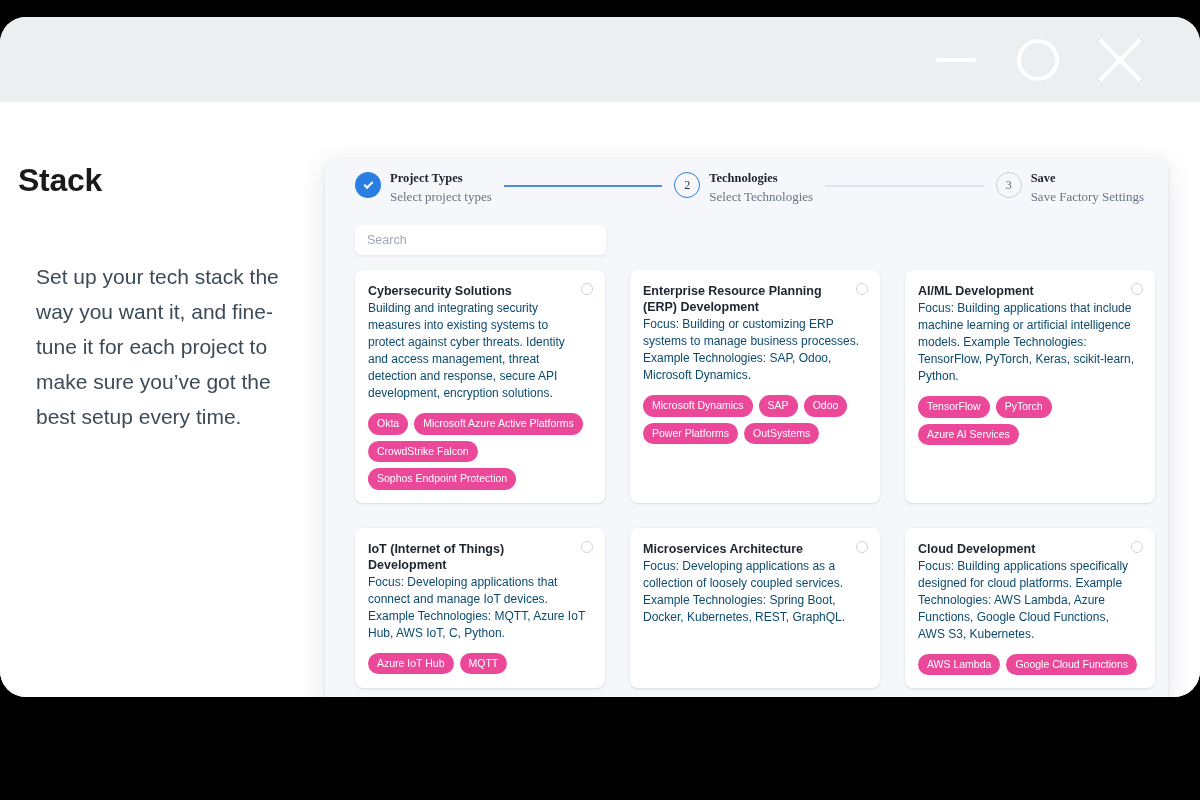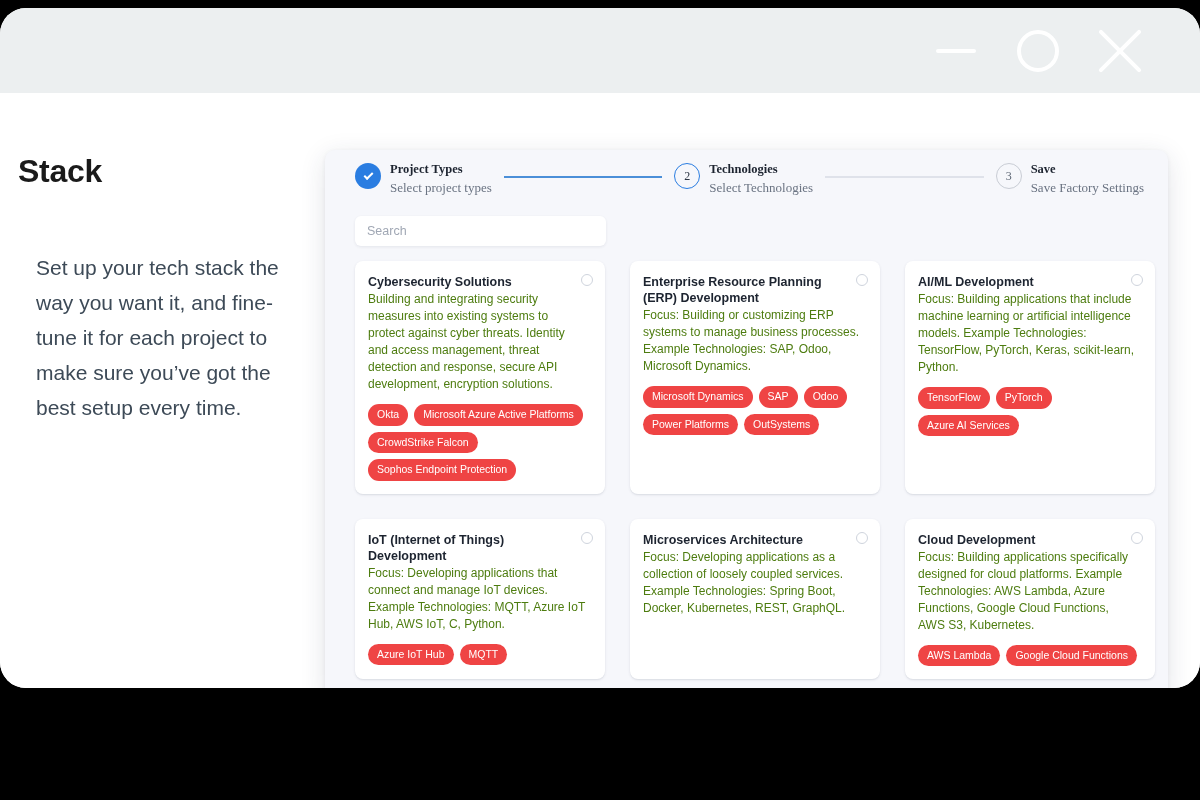--- a/index.html
+++ b/index.html
@@ -7,21 +7,21 @@
   html, body {
     width: 1200px;
     height: 800px;
     background: #000;
     font-family: "Liberation Sans", sans-serif;
     overflow: hidden;
   }
 
   #app-window {
     position: absolute;
-    left: 0; top: 8px;
+    left: 0; top: 17px;
     width: 1200px;
     height: 680px;
     border-radius: 26px;
     overflow: hidden;
     background: #ffffff;
   }
 
   
   #titlebar {
     position: absolute;
@@ -166,31 +166,31 @@
     font-size: 12.5px;
     font-weight: bold;
     color: #1d2430;
     line-height: 16px;
     padding-right: 22px;
     margin-bottom: 1px;
   }
   .card-desc {
     font-size: 12px;
     line-height: 17px;
-    color: #4d7c0f;
+    color: #0c4a6e;
     padding-right: 4px;
   }
   .chips {
     display: flex;
     flex-wrap: wrap;
     gap: 6px;
     margin-top: 11px;
   }
   .chip {
-    background: #ef4444;
+    background: #ec4899;
     color: #ffffff;
     font-size: 10.5px;
     line-height: 1;
     padding: 5px 9px 6px 9px;
     border-radius: 11px;
     white-space: nowrap;
     cursor: pointer;
   }
 
   

